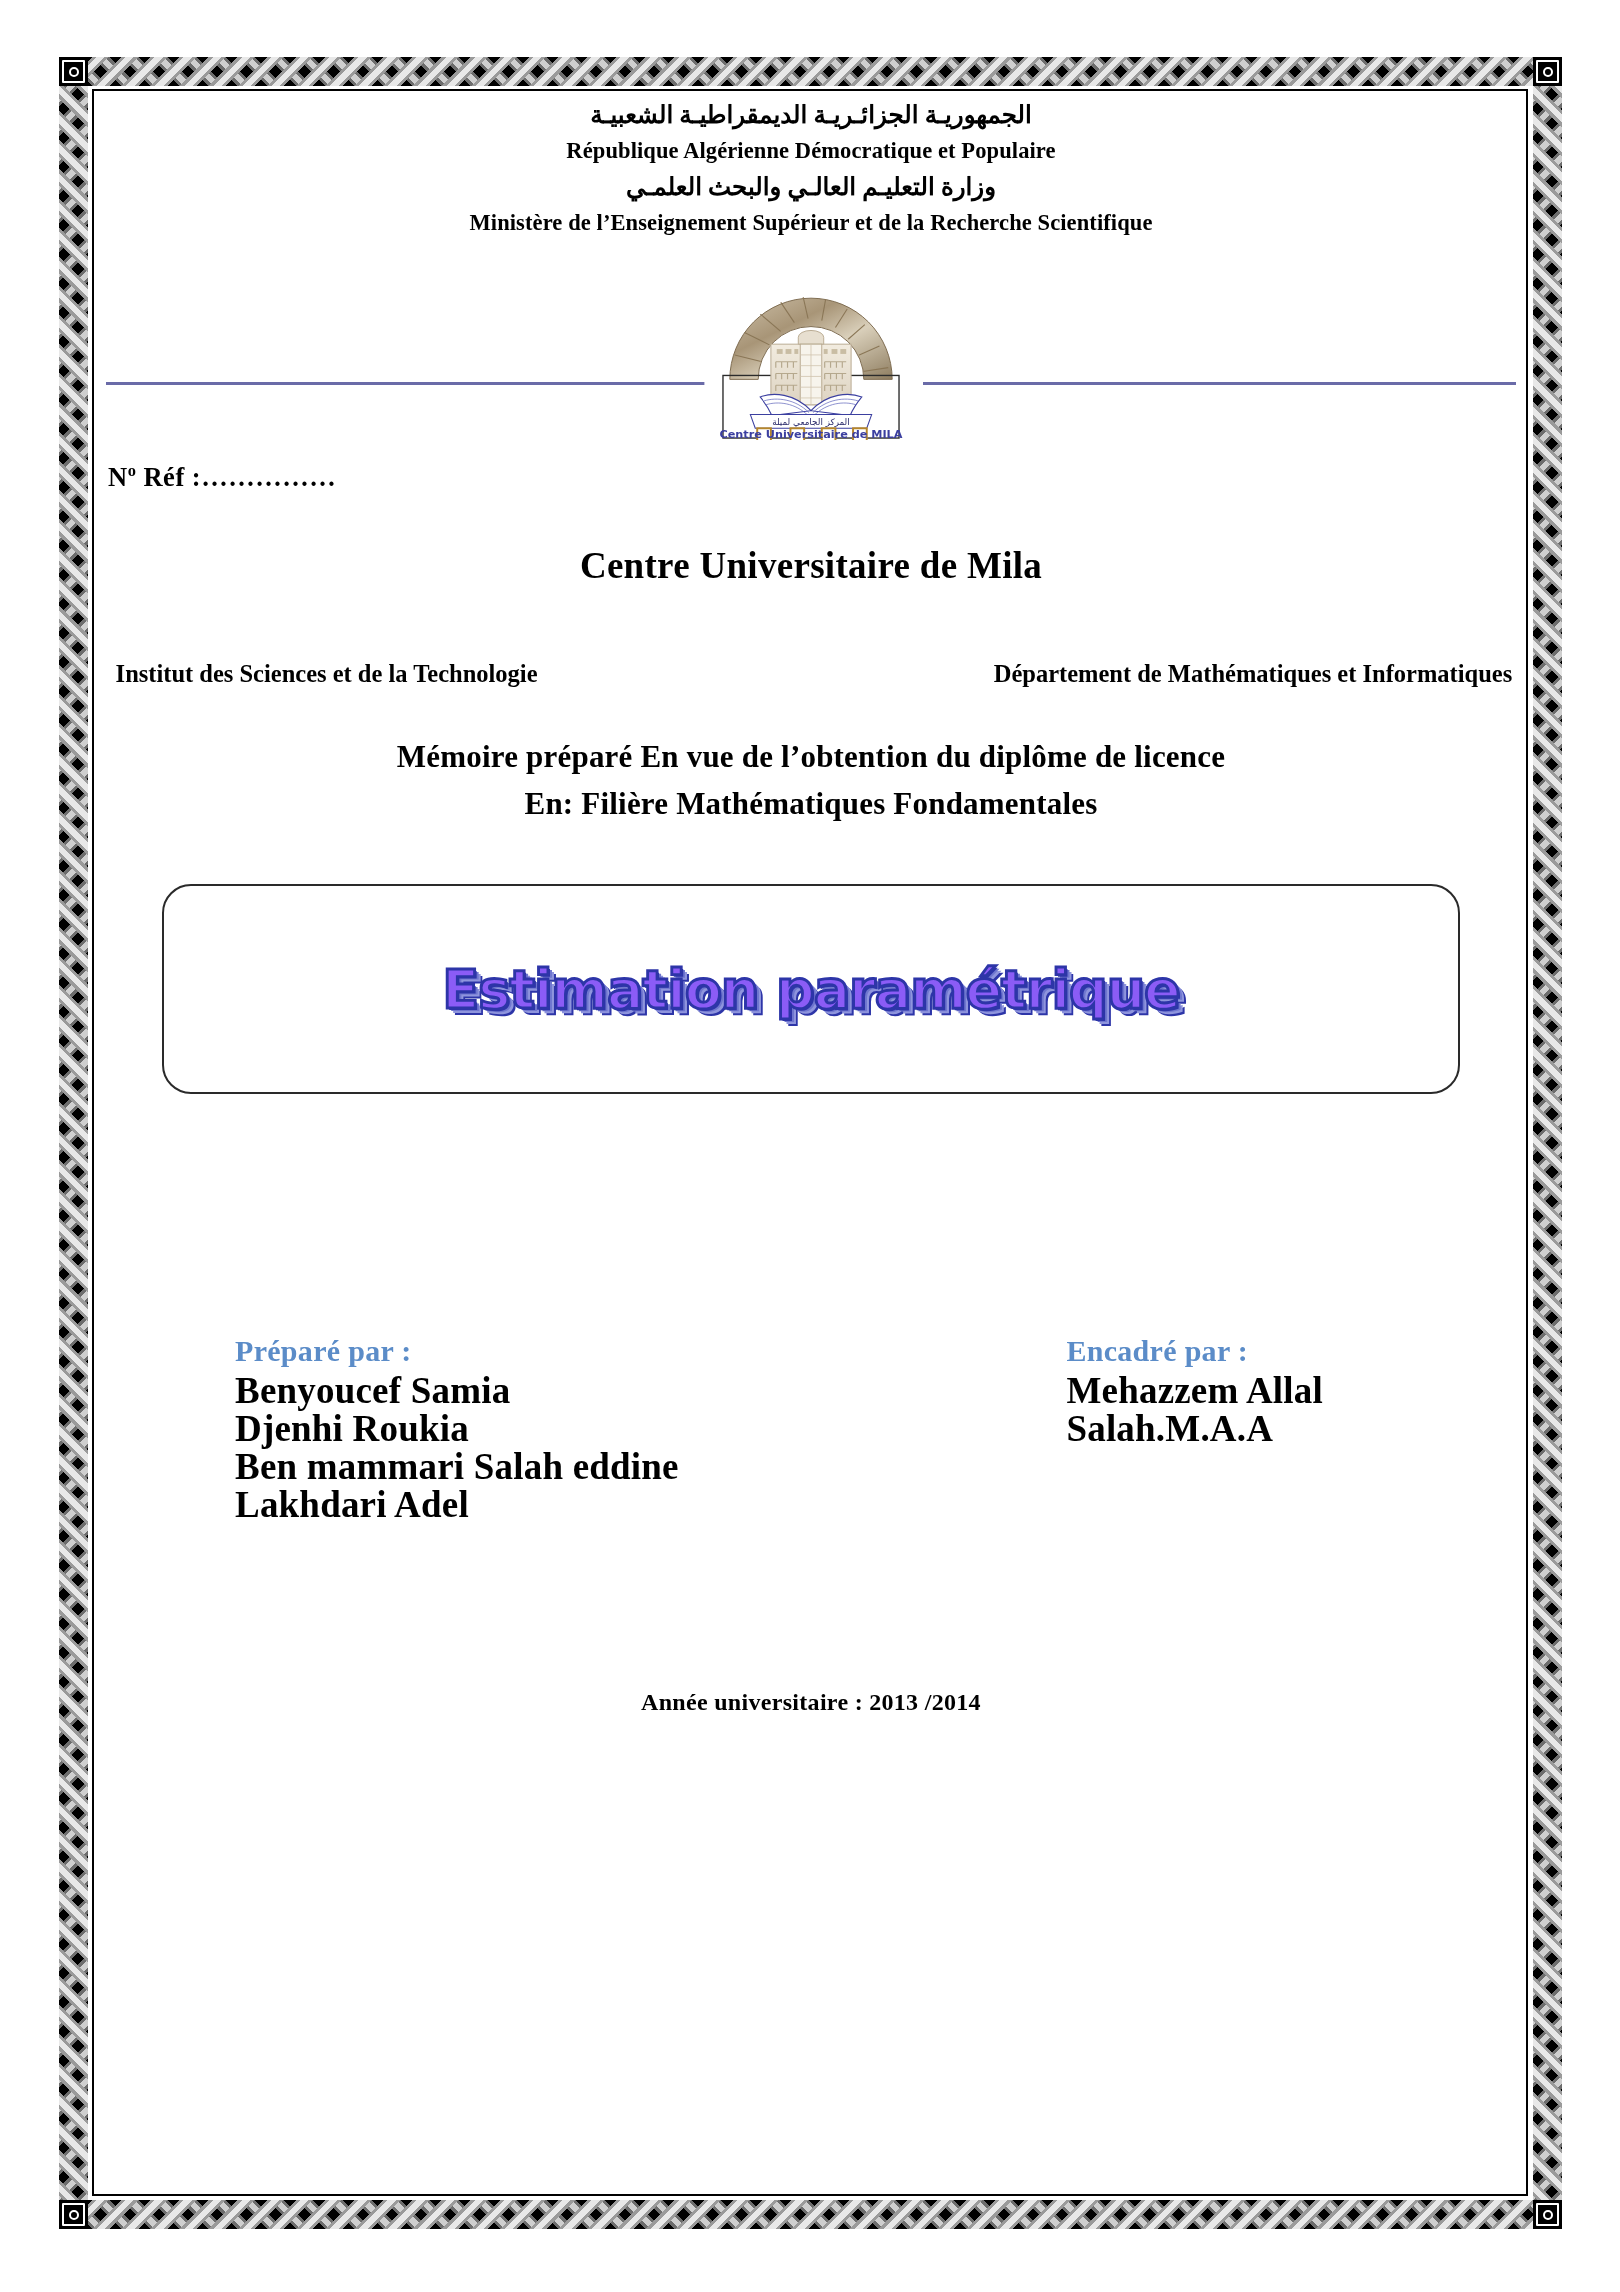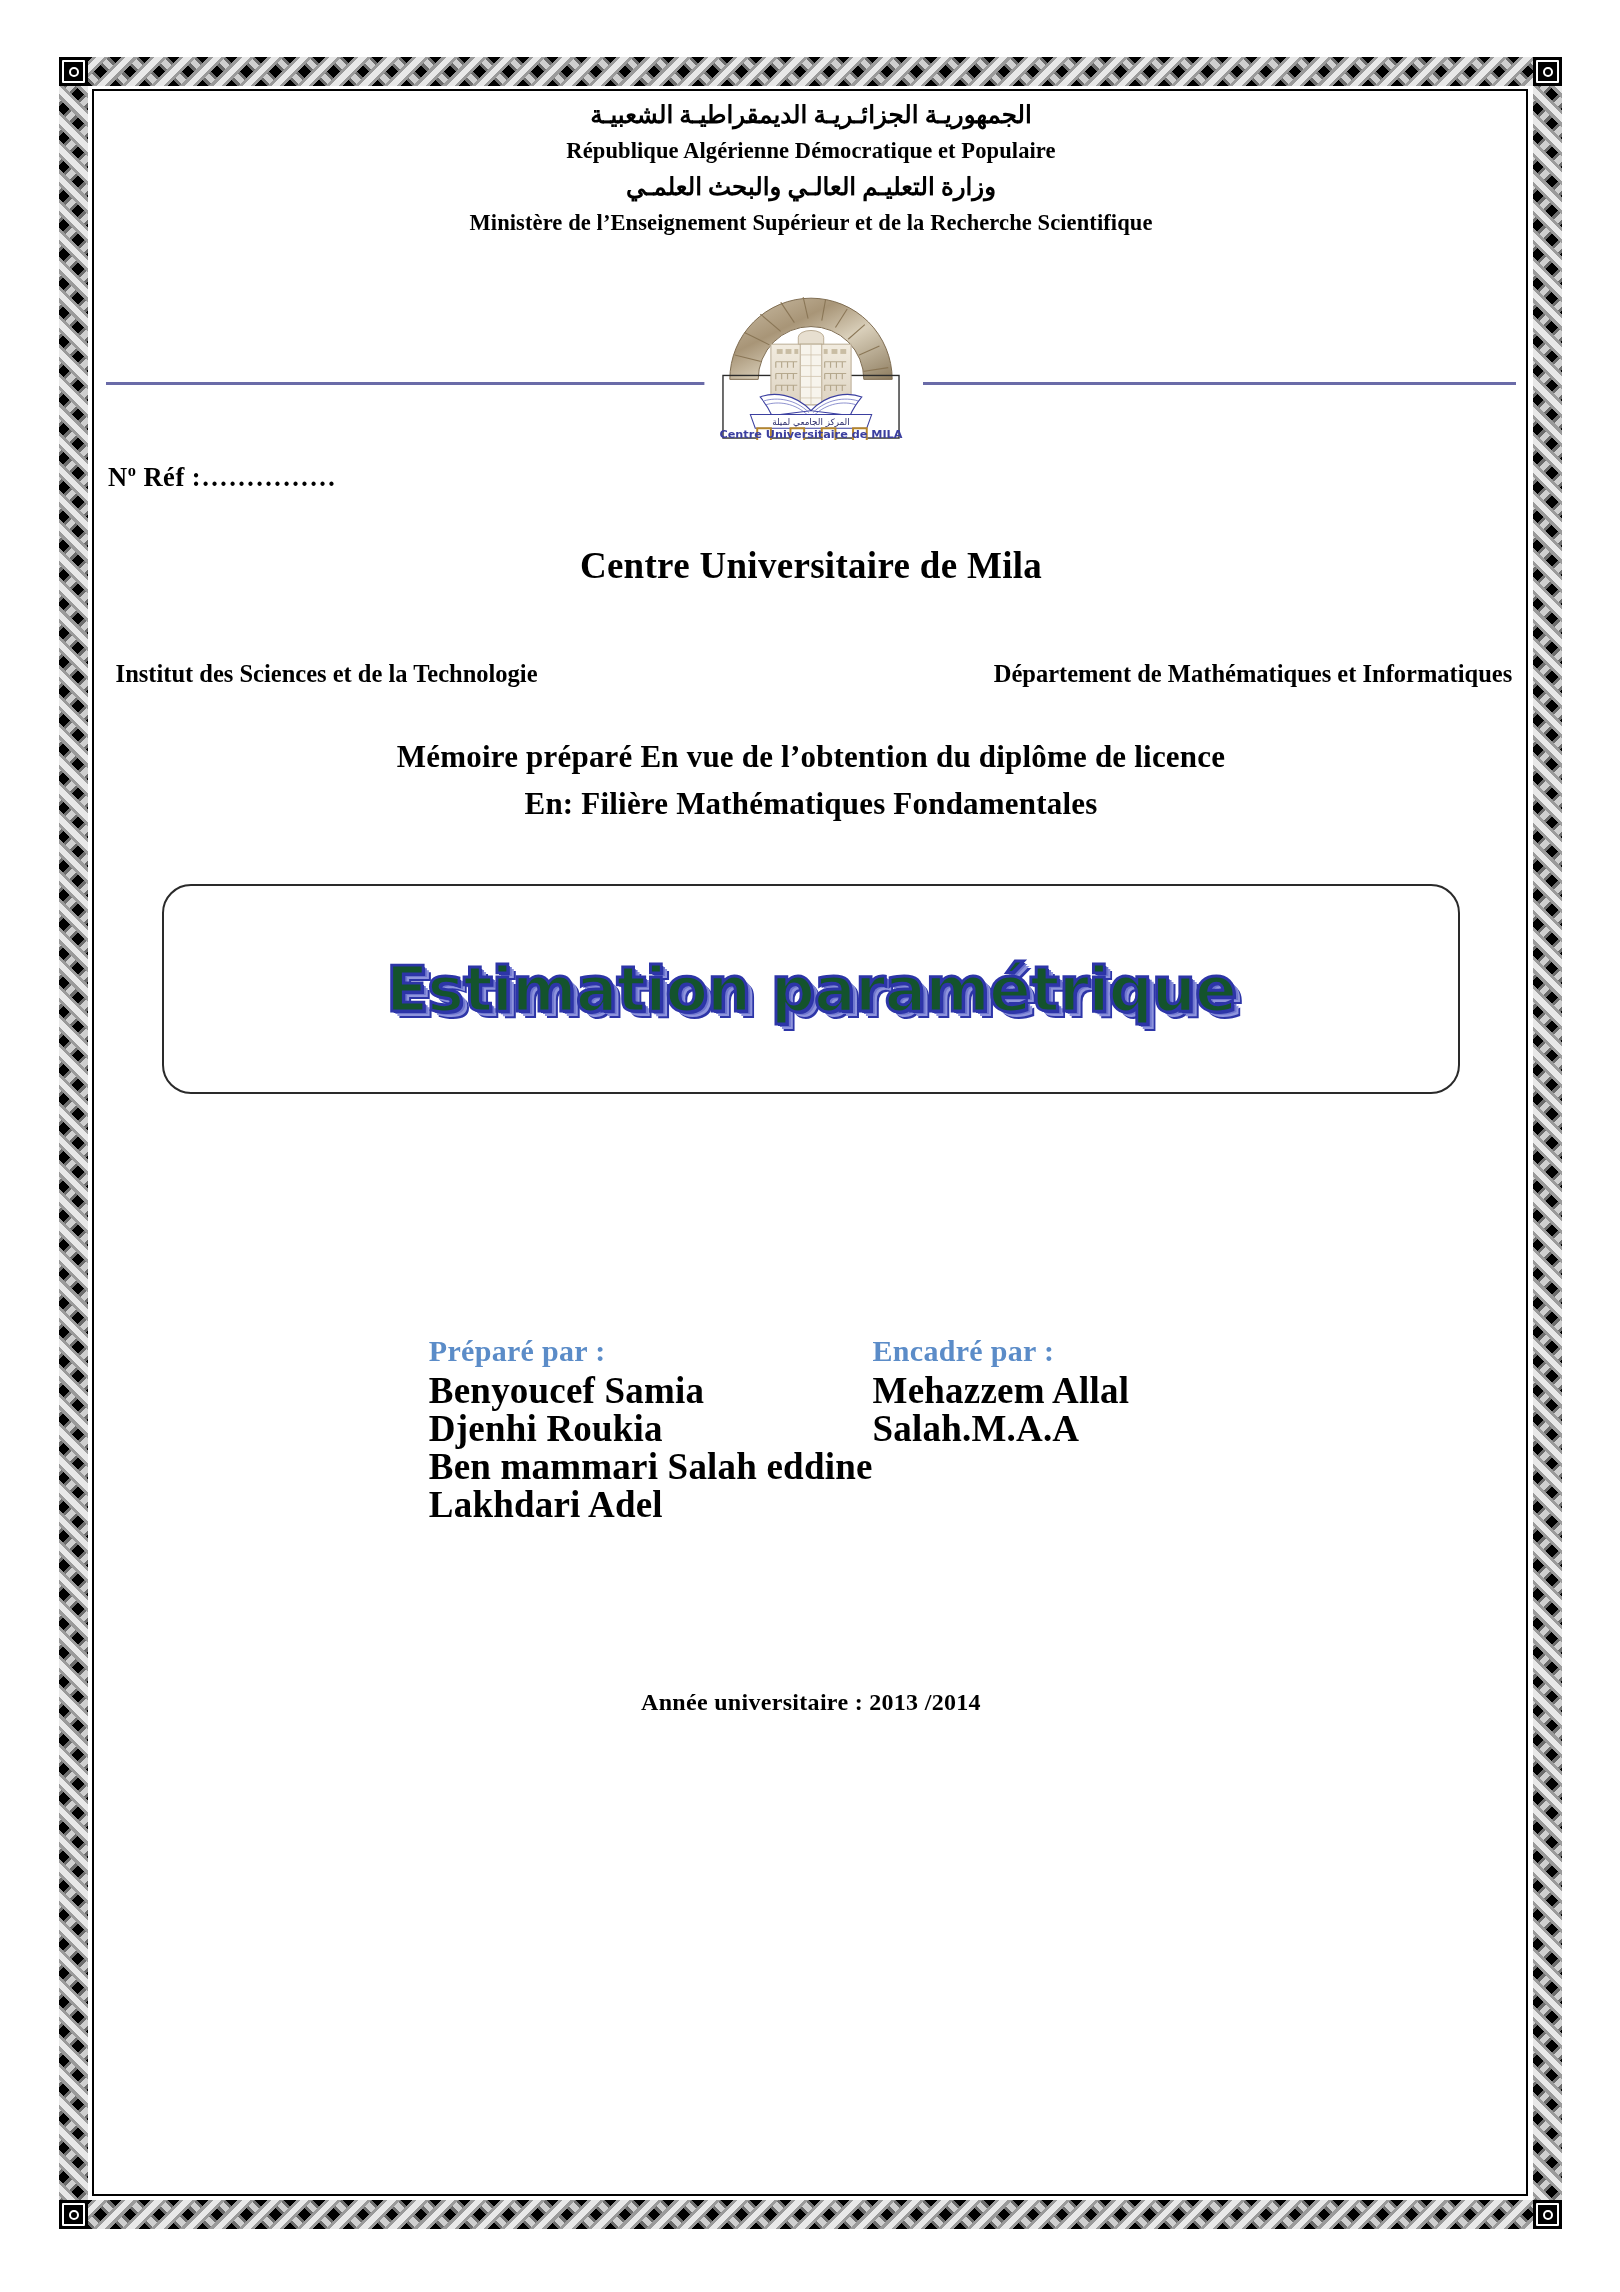--- a/index.html
+++ b/index.html
@@ -229,37 +229,37 @@
     background: #ffffff;
   }
   .wordart {
     position: absolute;
     left: 0; right: 0;
     top: 50%;
     transform: translateY(-50%);
     text-align: center;
     font-family: "DejaVu Sans", sans-serif;
     font-weight: bold;
-    font-size: 62px;
+    font-size: 54px;
     letter-spacing: -1px;
-    color: #14532d;
+    color: #8b5cf6;
     white-space: nowrap;
     -webkit-text-stroke: 2.9px #2d35a8;
     text-shadow:
       2px 2px 0 #2d35a8,
       3.9px 3.9px 0 #6f76cf,
       5.9px 5.9px 0 #8f95dd,
       7.8px 7.8px 0 #2d35a8;
     transform-origin: center;
   }
 
   
   .people {
     display: flex;
-    justify-content: center;
+    justify-content: space-between;
     margin-top: 235px;
     padding: 0 93px 0 137px;
   }
   .people-col { }
   .people-col.right { text-align: left; padding-right: 108px;}
   .people-head {
     color: #5b8cc8;
     font-size: 30px;
     font-weight: bold;
     line-height: 43px;

